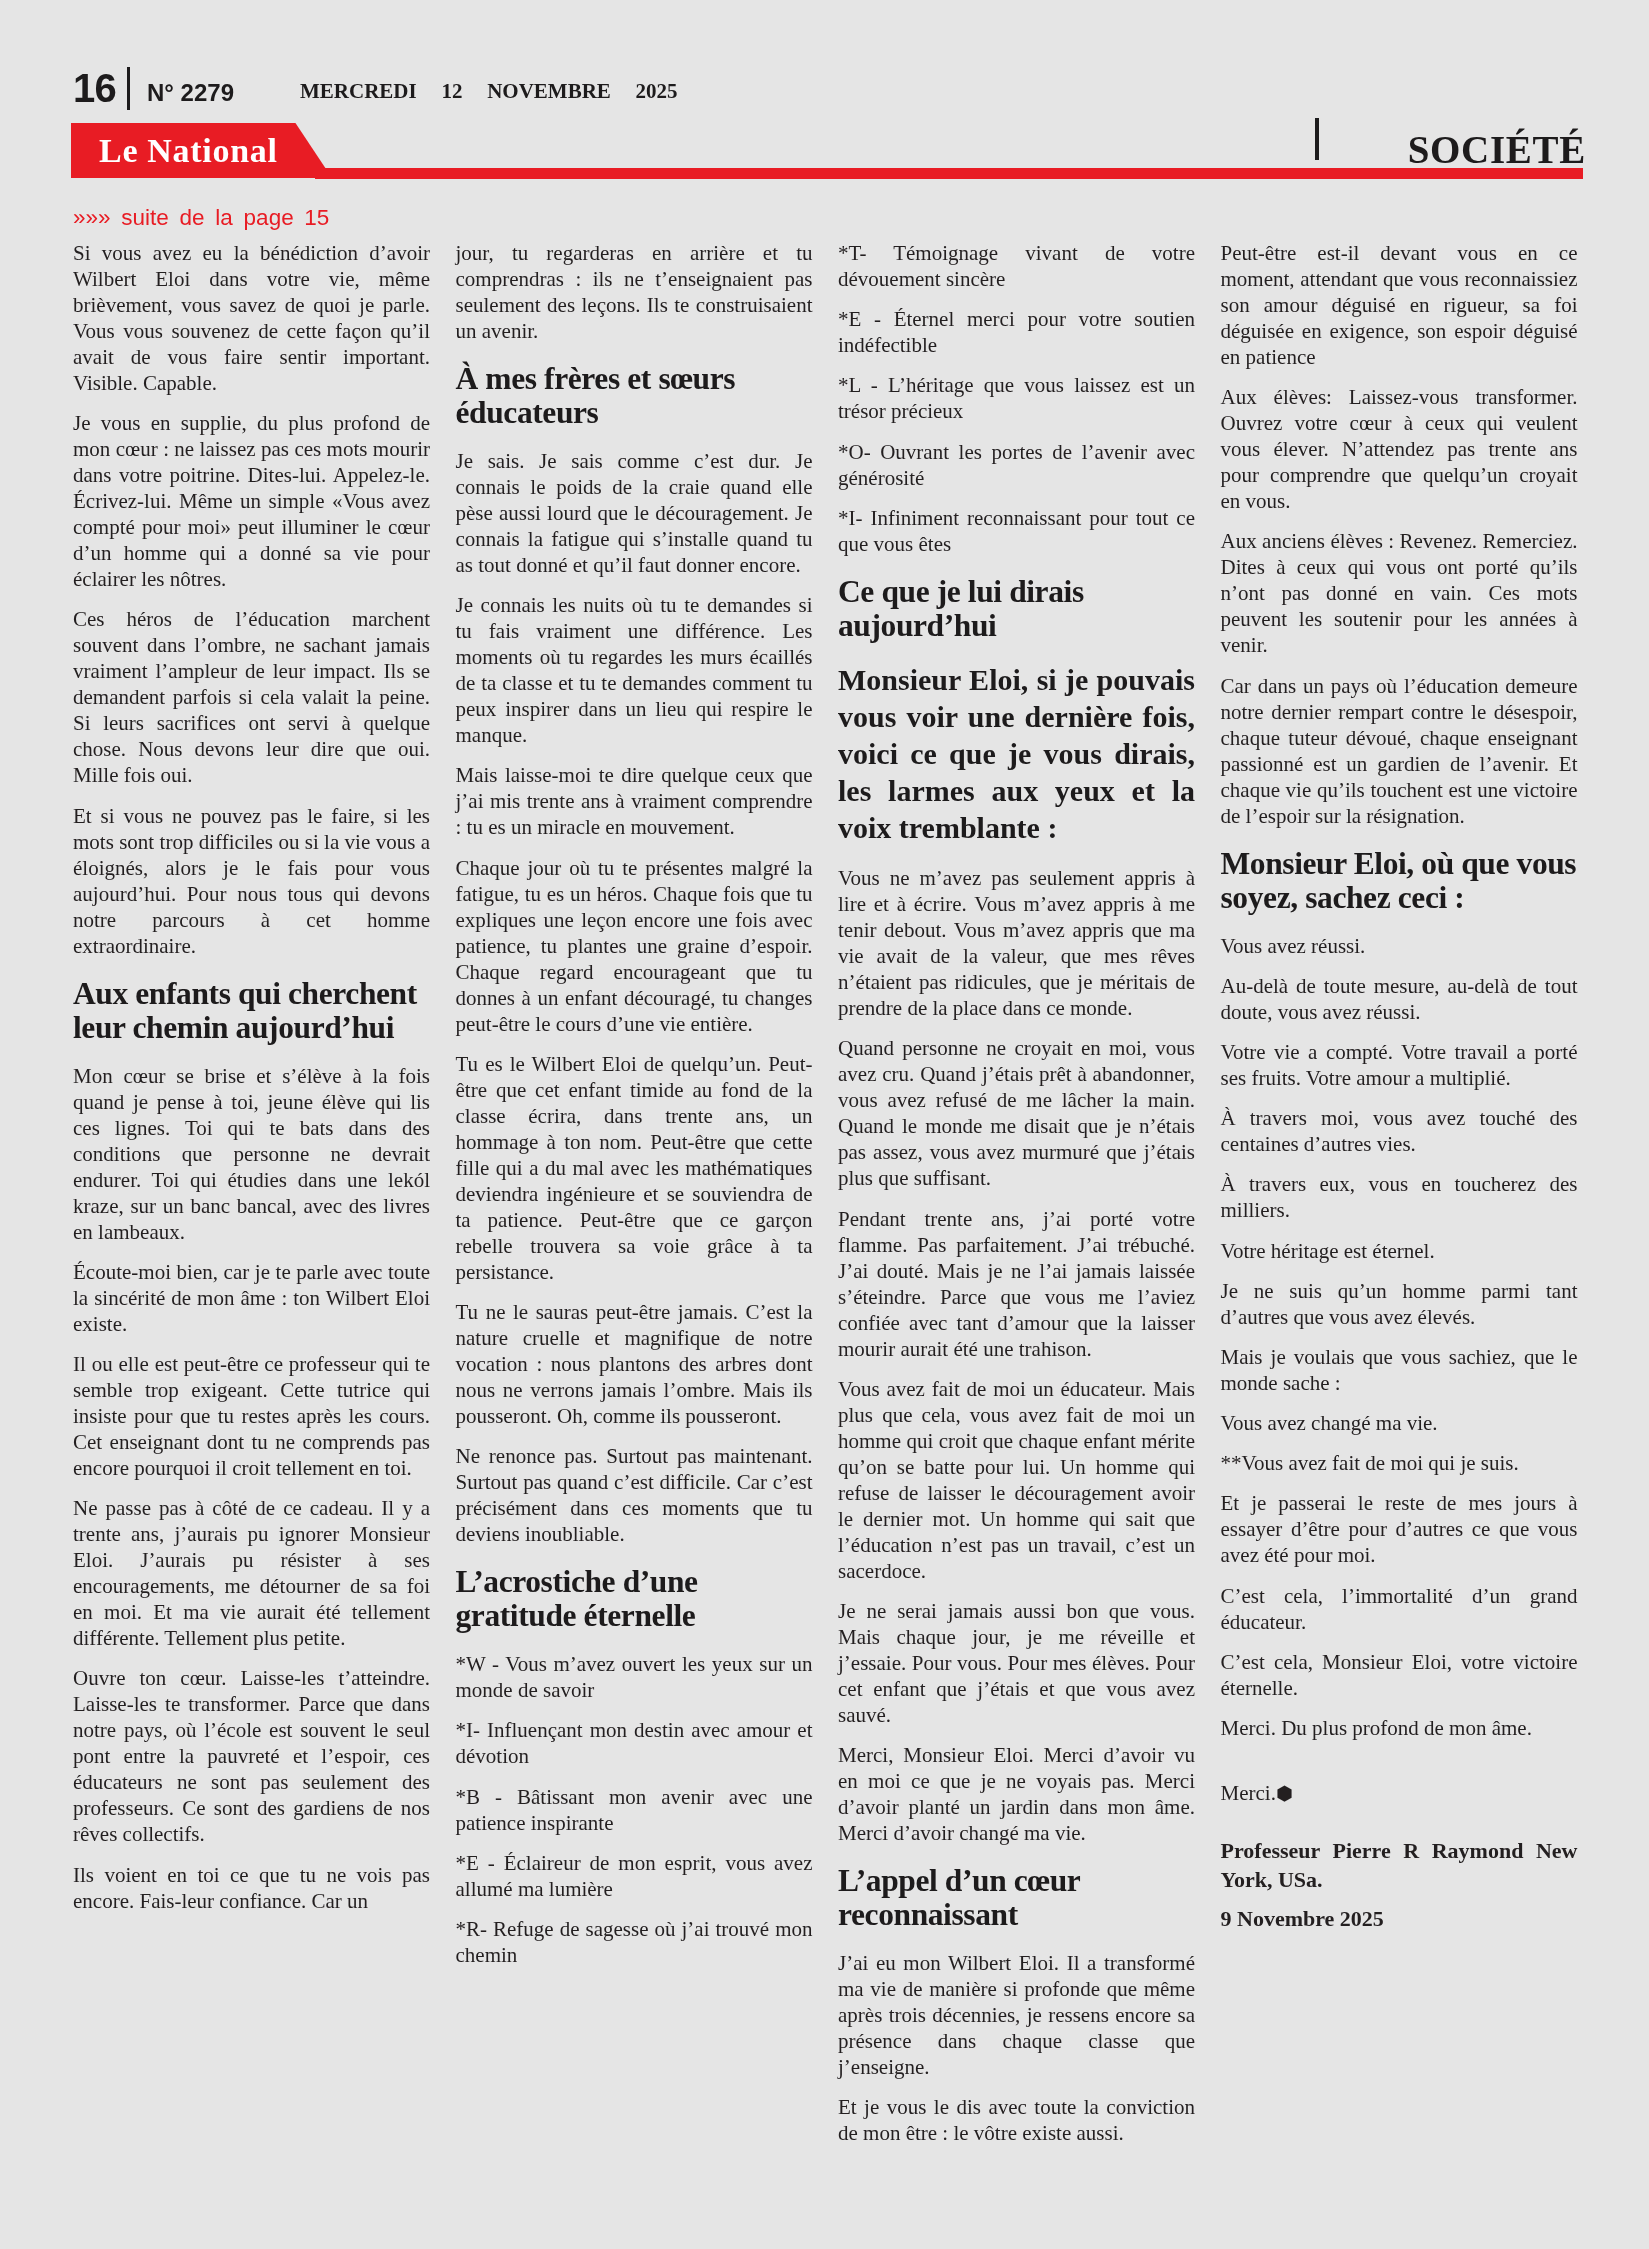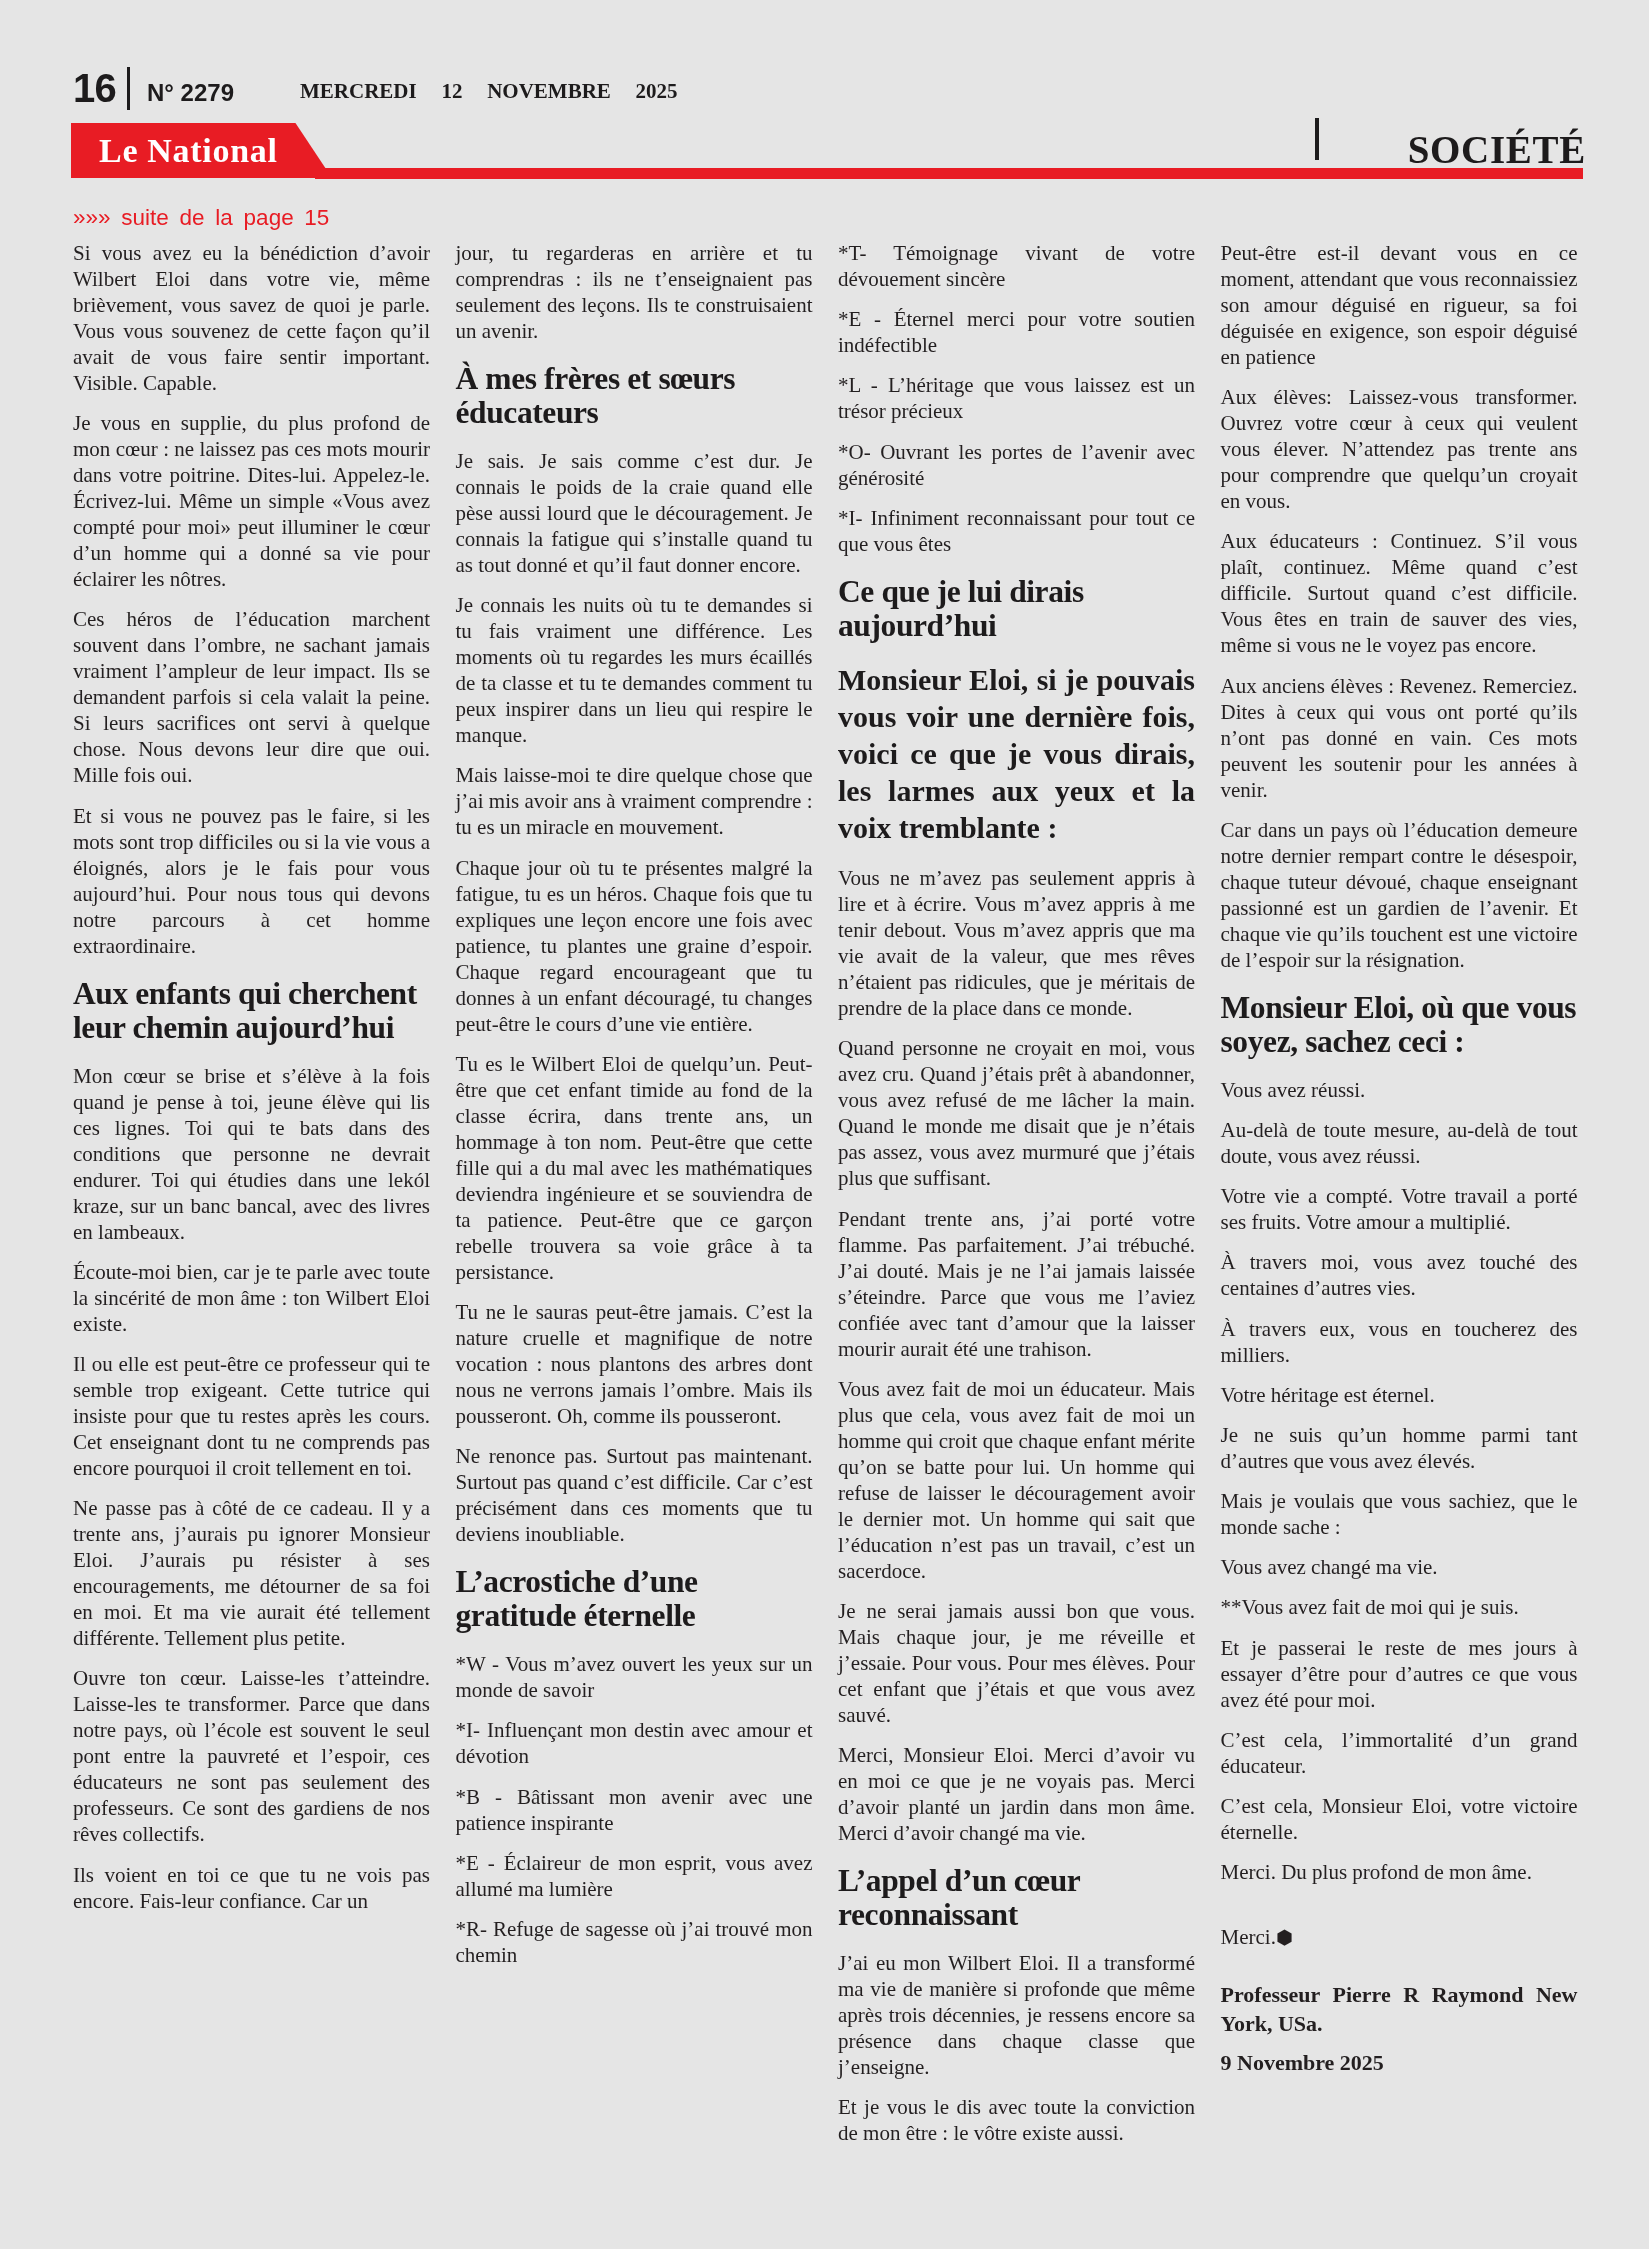--- a/index.html
+++ b/index.html
@@ -204,21 +204,21 @@
         <p class="body">Il ou elle est peut-être ce professeur qui te semble trop exigeant. Cette tutrice qui insiste pour que tu restes après les cours. Cet enseignant dont tu ne comprends pas encore pourquoi il croit tellement en toi.</p>
         <p class="body">Ne passe pas à côté de ce cadeau. Il y a trente ans, j’aurais pu ignorer Monsieur Eloi. J’aurais pu résister à ses encouragements, me détourner de sa foi en moi. Et ma vie aurait été tellement différente. Tellement plus petite.</p>
         <p class="body">Ouvre ton cœur. Laisse-les t’atteindre. Laisse-les te transformer. Parce que dans notre pays, où l’école est souvent le seul pont entre la pauvreté et l’espoir, ces éducateurs ne sont pas seulement des professeurs. Ce sont des gardiens de nos rêves collectifs.</p>
         <p class="body">Ils voient en toi ce que tu ne vois pas encore. Fais-leur confiance. Car un</p>
       </div>
       <div class="col">
         <p class="body">jour, tu regarderas en arrière et tu comprendras : ils ne t’enseignaient pas seulement des leçons. Ils te construisaient un avenir.</p>
         <h2 class="subhead">À mes frères et sœurs éducateurs</h2>
         <p class="body">Je sais. Je sais comme c’est dur. Je connais le poids de la craie quand elle pèse aussi lourd que le découragement. Je connais la fatigue qui s’installe quand tu as tout donné et qu’il faut donner encore.</p>
         <p class="body">Je connais les nuits où tu te demandes si tu fais vraiment une différence. Les moments où tu regardes les murs écaillés de ta classe et tu te demandes comment tu peux inspirer dans un lieu qui respire le manque.</p>
-        <p class="body">Mais laisse-moi te dire quelque chose que j’ai mis avoir ans à vraiment comprendre : tu es un miracle en mouvement.</p>
+        <p class="body">Mais laisse-moi te dire quelque ceux que j’ai mis trente ans à vraiment comprendre : tu es un miracle en mouvement.</p>
         <p class="body">Chaque jour où tu te présentes malgré la fatigue, tu es un héros. Chaque fois que tu expliques une leçon encore une fois avec patience, tu plantes une graine d’espoir. Chaque regard encourageant que tu donnes à un enfant découragé, tu changes peut-être le cours d’une vie entière.</p>
         <p class="body">Tu es le Wilbert Eloi de quelqu’un. Peut-être que cet enfant timide au fond de la classe écrira, dans trente ans, un hommage à ton nom. Peut-être que cette fille qui a du mal avec les mathématiques deviendra ingénieure et se souviendra de ta patience. Peut-être que ce garçon rebelle trouvera sa voie grâce à ta persistance.</p>
         <p class="body">Tu ne le sauras peut-être jamais. C’est la nature cruelle et magnifique de notre vocation : nous plantons des arbres dont nous ne verrons jamais l’ombre. Mais ils pousseront. Oh, comme ils pousseront.</p>
         <p class="body">Ne renonce pas. Surtout pas maintenant. Surtout pas quand c’est difficile. Car c’est précisément dans ces moments que tu deviens inoubliable.</p>
         <h2 class="subhead">L’acrostiche d’une gratitude éternelle</h2>
         <p class="body">*W - Vous m’avez ouvert les yeux sur un monde de savoir</p>
         <p class="body">*I- Influençant mon destin avec amour et dévotion</p>
         <p class="body">*B - Bâtissant mon avenir avec une patience inspirante</p>
         <p class="body">*E - Éclaireur de mon esprit, vous avez allumé ma lumière</p>
         <p class="body">*R- Refuge de sagesse où j’ai trouvé mon chemin</p>
@@ -237,21 +237,20 @@
         <p class="body">Vous avez fait de moi un éducateur. Mais plus que cela, vous avez fait de moi un homme qui croit que chaque enfant mérite qu’on se batte pour lui. Un homme qui refuse de laisser le découragement avoir le dernier mot. Un homme qui sait que l’éducation n’est pas un travail, c’est un sacerdoce.</p>
         <p class="body">Je ne serai jamais aussi bon que vous. Mais chaque jour, je me réveille et j’essaie. Pour vous. Pour mes élèves. Pour cet enfant que j’étais et que vous avez sauvé.</p>
         <p class="body">Merci, Monsieur Eloi. Merci d’avoir vu en moi ce que je ne voyais pas. Merci d’avoir planté un jardin dans mon âme. Merci d’avoir changé ma vie.</p>
         <h2 class="subhead">L’appel d’un cœur reconnaissant</h2>
         <p class="body">J’ai eu mon Wilbert Eloi. Il a transformé ma vie de manière si profonde que même après trois décennies, je ressens encore sa présence dans chaque classe que j’enseigne.</p>
         <p class="body">Et je vous le dis avec toute la conviction de mon être : le vôtre existe aussi.</p>
       </div>
       <div class="col">
         <p class="body">Peut-être est-il devant vous en ce moment, attendant que vous reconnaissiez son amour déguisé en rigueur, sa foi déguisée en exigence, son espoir déguisé en patience</p>
         <p class="body">Aux élèves: Laissez-vous transformer. Ouvrez votre cœur à ceux qui veulent vous élever. N’attendez pas trente ans pour comprendre que quelqu’un croyait en vous.</p>
-        <p class="body">Aux éducateurs : Continuez. S’il vous plaît, continuez. Même quand c’est difficile. Surtout quand c’est difficile. Vous êtes en train de sauver des vies, même si vous ne le voyez pas encore.</p>
         <p class="body">Aux anciens élèves : Revenez. Remerciez. Dites à ceux qui vous ont porté qu’ils n’ont pas donné en vain. Ces mots peuvent les soutenir pour les années à venir.</p>
         <p class="body">Car dans un pays où l’éducation demeure notre dernier rempart contre le désespoir, chaque tuteur dévoué, chaque enseignant passionné est un gardien de l’avenir. Et chaque vie qu’ils touchent est une victoire de l’espoir sur la résignation.</p>
         <h2 class="subhead">Monsieur Eloi, où que vous soyez, sachez ceci :</h2>
         <p class="body">Vous avez réussi.</p>
         <p class="body">Au-delà de toute mesure, au-delà de tout doute, vous avez réussi.</p>
         <p class="body">Votre vie a compté. Votre travail a porté ses fruits. Votre amour a multiplié.</p>
         <p class="body">À travers moi, vous avez touché des centaines d’autres vies.</p>
         <p class="body">À travers eux, vous en toucherez des milliers.</p>
         <p class="body">Votre héritage est éternel.</p>
         <p class="body">Je ne suis qu’un homme parmi tant d’autres que vous avez élevés.</p>

